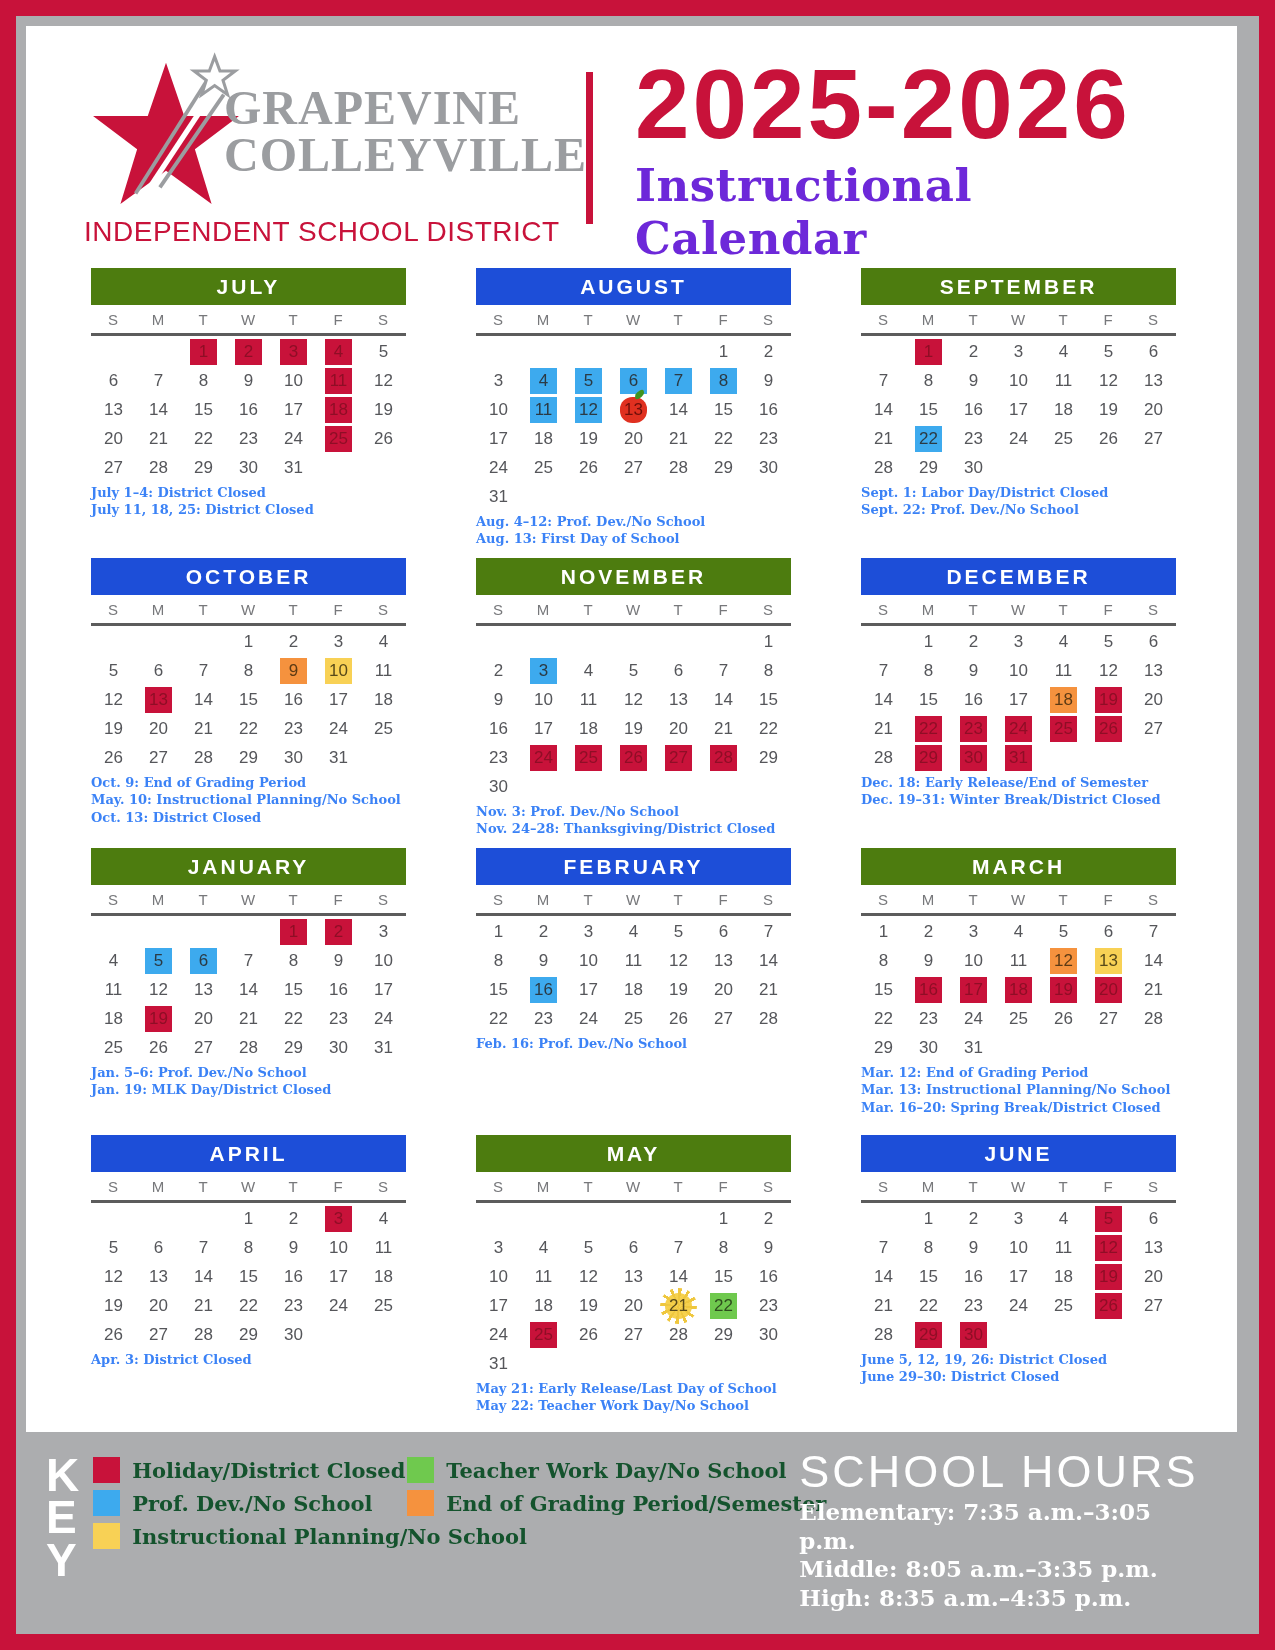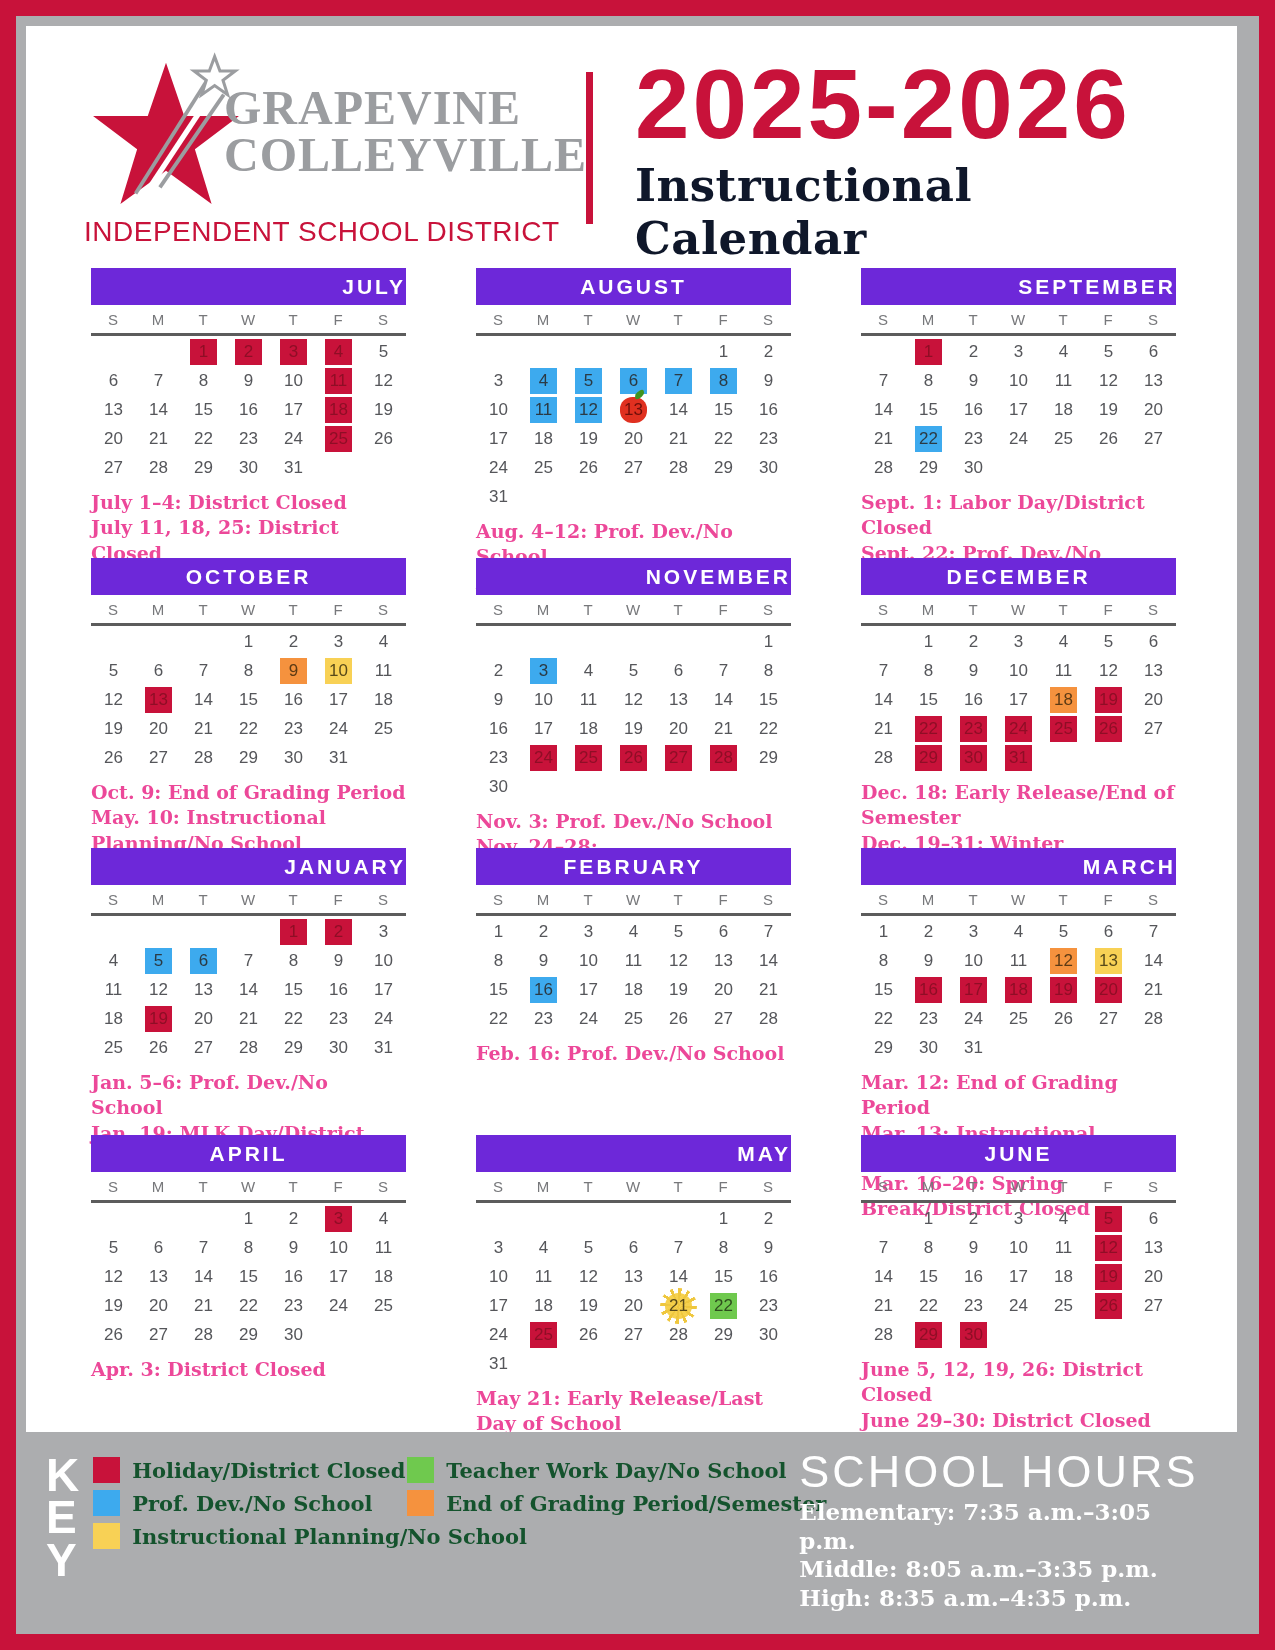--- a/index.html
+++ b/index.html
@@ -25,54 +25,54 @@
   .logo svg{position:absolute;left:24px;top:8px;}
   .brand-names{position:absolute;left:158px;top:40px;
     font-family:"Liberation Serif", serif;font-weight:bold;
     font-size:48px;line-height:0.98;color:#9B9DA0;letter-spacing:1px;}
   .brand-district{position:absolute;left:18px;top:172px;
     font-size:28px;color:#C8123A;letter-spacing:0.5px;white-space:nowrap;}
   .vert-divider{width:7px;height:152px;background:#C8123A;margin:28px 0 0 28px;flex:none;}
   .title-block{margin-left:42px;padding-top:14px;}
   .title-years{font-size:98px;line-height:0.95;font-weight:bold;color:#C8123A;letter-spacing:3px;}
   .title-sub{margin-top:8px;font-family:"DejaVu Serif", serif;font-weight:bold;
-    font-size:45px;color:#0f172a;letter-spacing:0.5px;}
+    font-size:45px;color:#6d28d9;letter-spacing:0.5px;}
   
   .months{
     display:grid;grid-template-columns:repeat(3,315px);
     grid-template-rows:290px 290px 287px auto;
     column-gap:70px;justify-content:center;align-items:start;
     margin-top:12px;
   }
   .month{width:315px;}
   .month-header{height:37px;line-height:37px;text-align:center;color:#fff;
     font-weight:bold;font-size:21px;letter-spacing:3px;}
-  .hdr-red{background:#6d28d9;text-align:right;}
-  .hdr-gray{background:#6d28d9;}
+  .hdr-red{background:#4d7c0f;}
+  .hdr-gray{background:#1d4ed8;}
   .dow{display:grid;grid-template-columns:repeat(7,45px);height:28px;align-items:center;}
   .dl{text-align:center;color:#77787B;font-size:15px;letter-spacing:1px;}
   .rule{height:3px;background:#5c5c5c;}
   .days{display:grid;grid-template-columns:repeat(7,45px);grid-auto-rows:29px;
     padding-top:2px;}
   .day{width:27px;height:26px;margin:1px auto;display:flex;align-items:center;
     justify-content:center;font-size:17px;color:#55565A;position:relative;z-index:0;}
   .day.red{background:#C8123A;color:#8F0E26;}
   .day.blue{background:#3DAAEE;color:#2b3a44;}
   .day.orange{background:#F5923E;color:#5c3a14;}
   .day.yellow{background:#F8D155;color:#57491a;}
   .day.green{background:#6FC94E;color:#2e4d1e;}
   .day.apple{background:#E03020;border-radius:46%;color:#6e0f0a;}
   .day.apple::before{content:"";position:absolute;top:-6px;left:14px;width:11px;height:7px;
     background:#3F9420;border-radius:70% 30% 70% 30%;transform:rotate(-28deg);}
   .day.sun{background:#F6D14E;border-radius:50%;color:#57491a;}
   .day.sun::before{content:"";position:absolute;left:-5px;top:-5px;right:-5px;bottom:-5px;
     border-radius:50%;z-index:-1;
     background:repeating-conic-gradient(#EFC73E 0deg 11deg, rgba(239,199,62,0) 11deg 30deg);}
-  .notes{margin-top:7px;font-family:"DejaVu Serif", serif;font-weight:bold;
-    font-size:19px;line-height:1.33;color:#ec4899;}
+  .notes{margin-top:1px;font-family:"DejaVu Serif", serif;font-weight:bold;
+    font-size:13px;line-height:1.33;color:#3b82f6;}
   
   .band{height:202px;background:#ACADAF;display:flex;align-items:flex-start;flex:none;}
   .key-letters{color:#fff;font-weight:bold;font-size:46px;line-height:0.92;
     margin:22px 14px 0 20px;flex:none;}
   .key-cols{display:flex;margin-top:24px;}
   .key-col{margin-right:14px;}
   .key-col2{width:378px;}
   .key-col1{width:300px;}
   .key-item{display:flex;align-items:center;margin-bottom:5px;height:28px;}
   .key-swatch{width:27px;height:26px;margin-right:12px;flex:none;}

